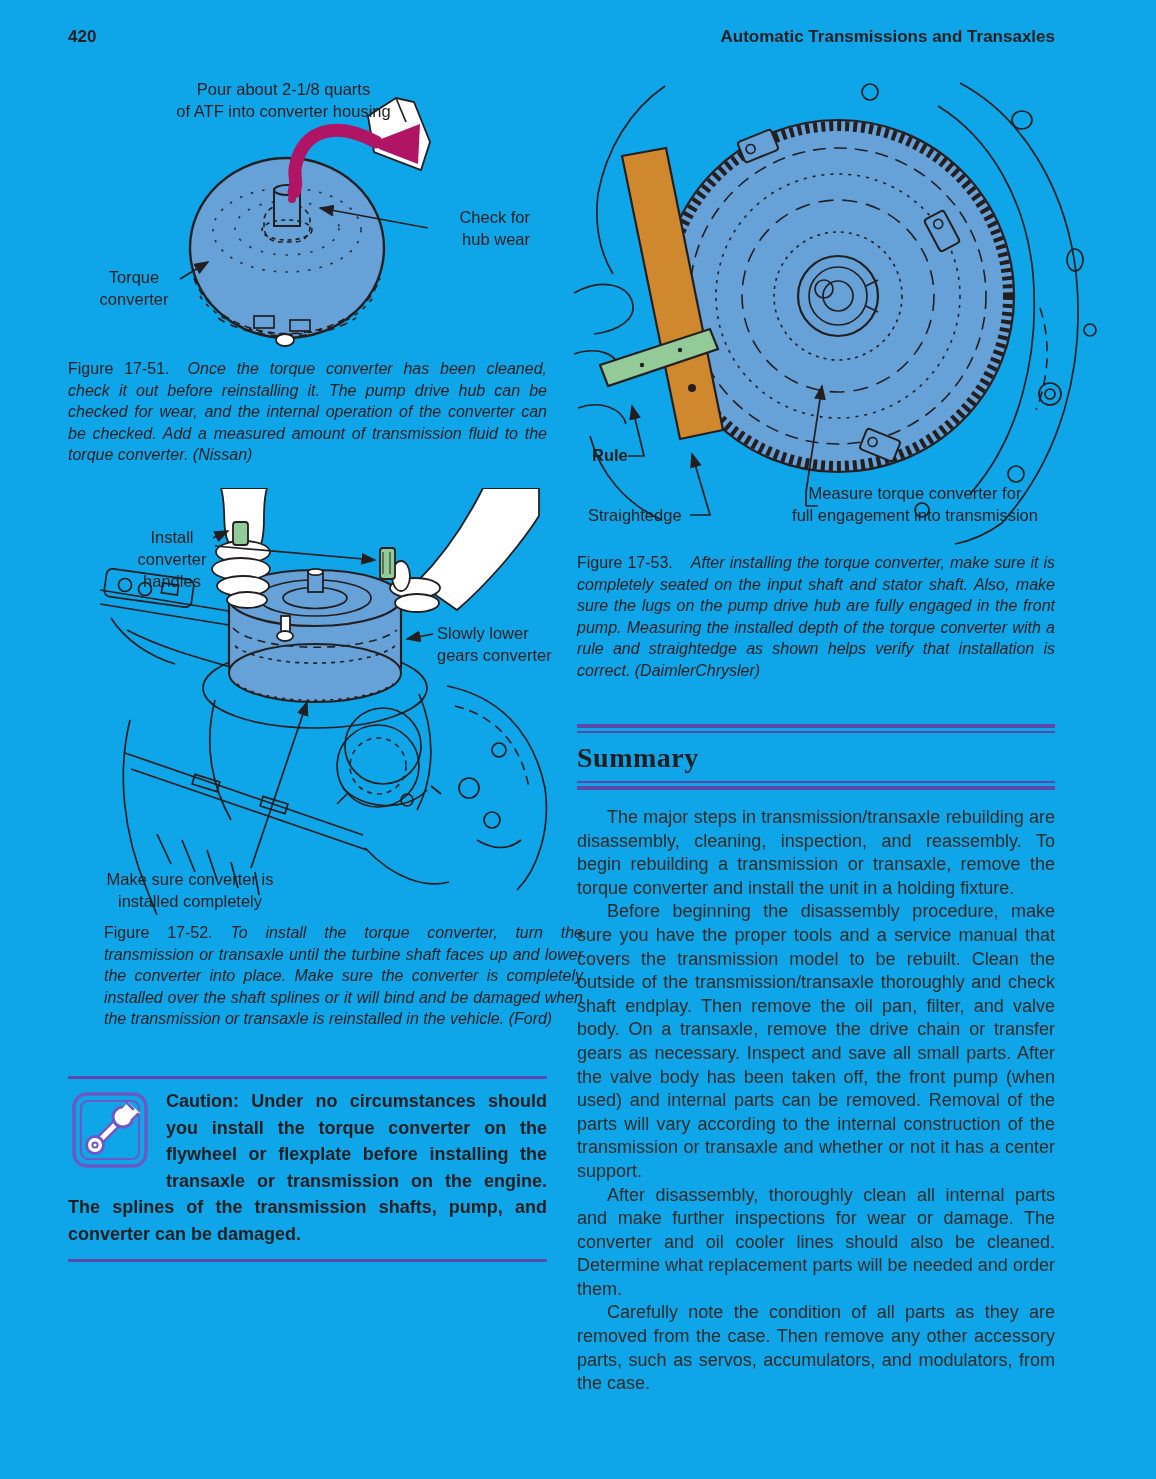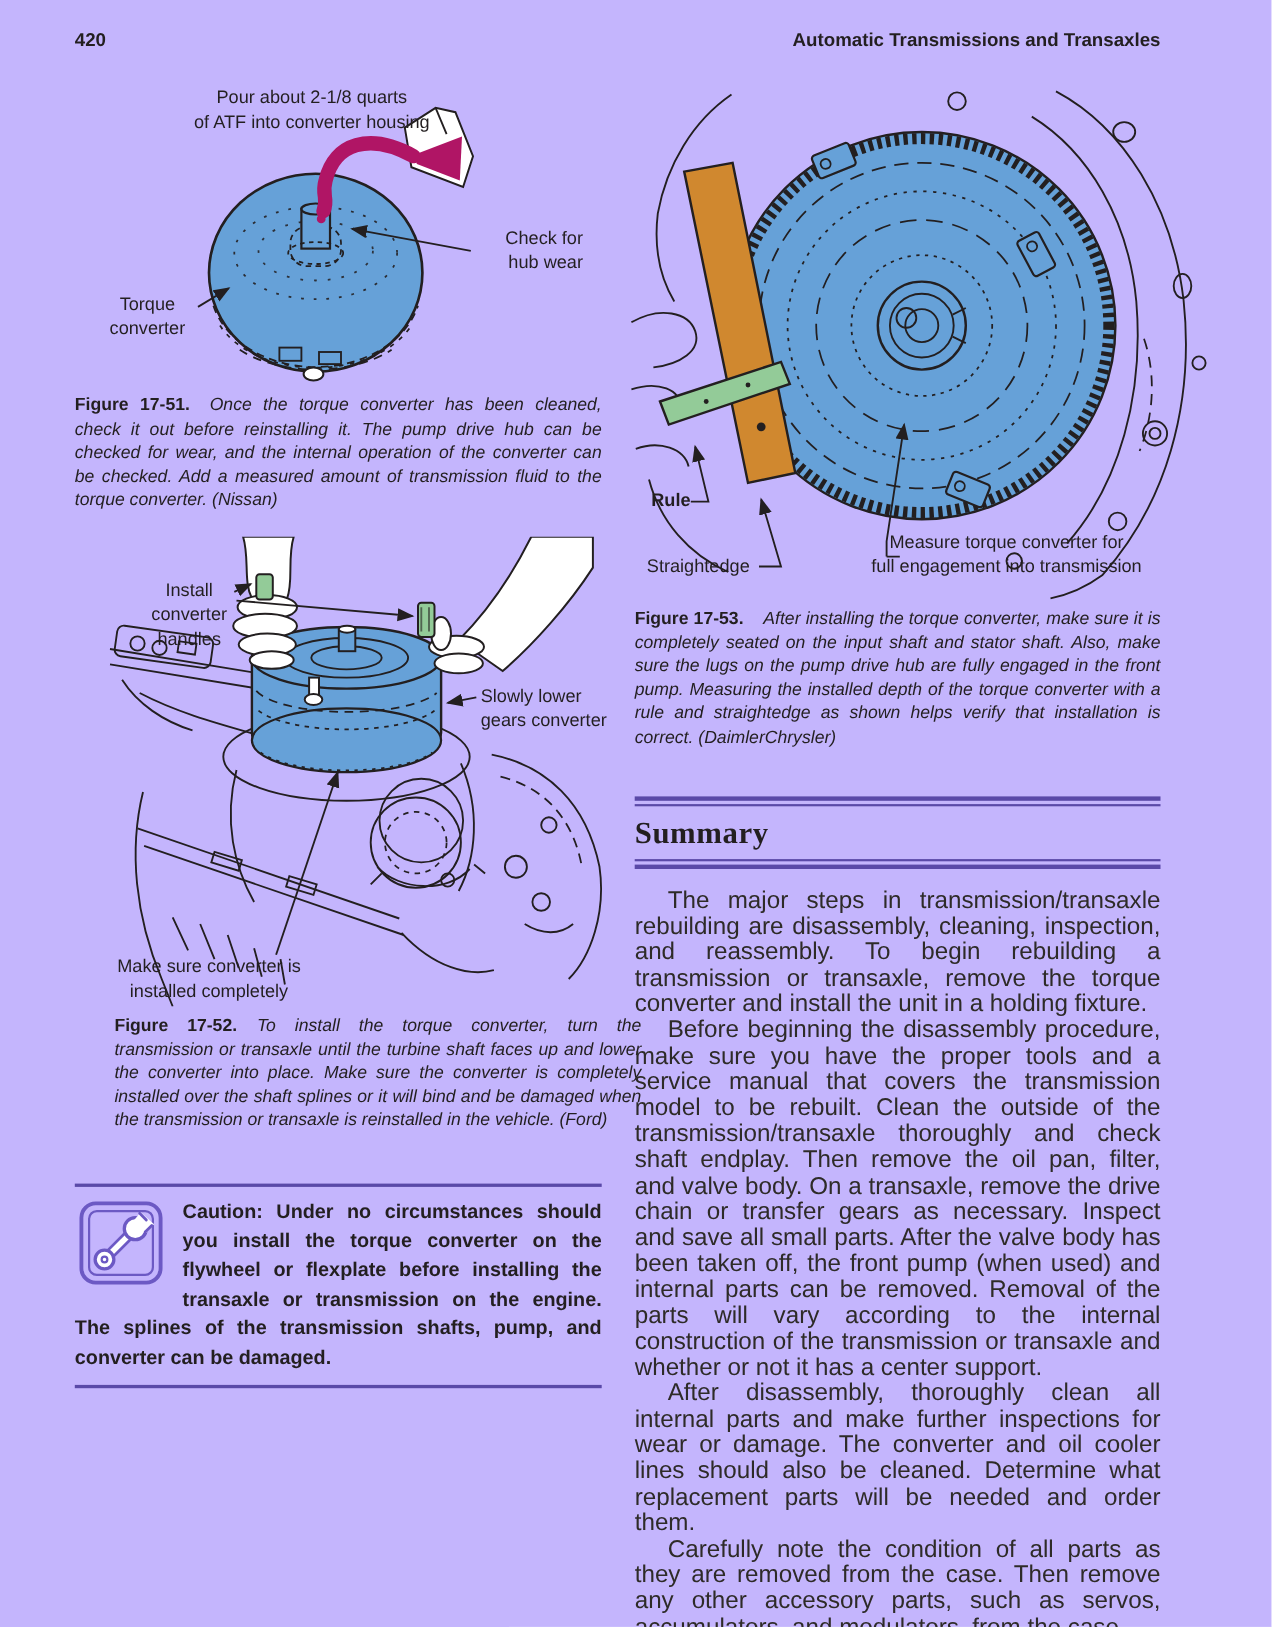--- a/index.html
+++ b/index.html
@@ -1,42 +1,42 @@
 <!DOCTYPE html>
 <html style="--accent-purple: #5A49A8; --icon-purple: #6C59C4; --converter-blue: #66A1D8; --fluid-magenta: #B01565; --straightedge-orange: #D0882F; --rule-green: #93CB98; --ink: #231f20;"><head>
 <meta charset="utf-8">
 <style>
   html,body{margin:0;padding:0;background:#ffffff;}
-  .page{position:relative;width:1156px;height:1479px;background:#c4b5fd;overflow:hidden;
+  .page{position:relative;width:1156px;height:1479px;background:#0ea5e9;overflow:hidden;
         font-family:"Liberation Sans",sans-serif;color:var(--ink,#231f20);}
   
   .hdr{position:absolute;left:68px;top:27px;width:987px;display:flex;justify-content:space-between;
        font-weight:bold;font-size:17px;}
   
   .figwrap{position:absolute;}
   .figwrap svg{position:absolute;left:0;top:0;}
   .flabel{position:absolute;font-size:16.5px;line-height:22px;white-space:pre-line;}
   .ctr{text-align:center;}
   
   .cap{position:absolute;width:479px;font-size:16px;line-height:21.6px;text-align:justify;margin:0;}
-  .cap .lead{font-weight:bold;font-style:normal;padding-right:18px;}
+  .cap .lead{font-weight:normal;font-style:normal;padding-right:18px;}
   .cap .body{font-style:italic;}
   
   .caution{position:absolute;left:68px;top:1076px;width:479px;
            border-top:3.5px solid var(--accent-purple);border-bottom:3.5px solid var(--accent-purple);
            padding:9px 0 12px 0;}
   .caution .cicon{float:left;width:80px;height:80px;margin:2px 16px 4px 2px;}
   .caution p{margin:0;font-weight:bold;font-size:18px;line-height:26.5px;text-align:justify;}
   
   .summary{position:absolute;left:577px;top:724px;width:478px;}
   .rule{background:var(--accent-purple);} .rule.thick{height:4px;} .rule.thin{height:2px;margin-top:3px;}
   .summary h2{margin:9px 0 7px 0;text-align:left;font-family:"Liberation Serif",serif;
               font-weight:bold;font-size:28px;letter-spacing:.5px;color:#231f20;}
   .summary .rules-bot .thin{margin-top:0;} .summary .rules-bot .thick{margin-top:3px;}
-  .sump{margin:0;font-size:22px;line-height:23.6px;text-align:justify;text-indent:30px;
+  .sump{margin:0;font-size:18px;line-height:23.6px;text-align:justify;text-indent:30px;
         color:#2e2b28;padding-top:16px;}
   .sump + .sump{padding-top:0;}
   
   .ln{fill:none;stroke:#231f20;stroke-width:1.7px;}
   .lnt{fill:none;stroke:#231f20;stroke-width:2.2px;}
   .dsh{fill:none;stroke:#231f20;stroke-width:1.6px;}
   .wfill{fill:#ffffff;stroke:#231f20;stroke-width:1.8px;}
 </style>
 </head>
 <body>

